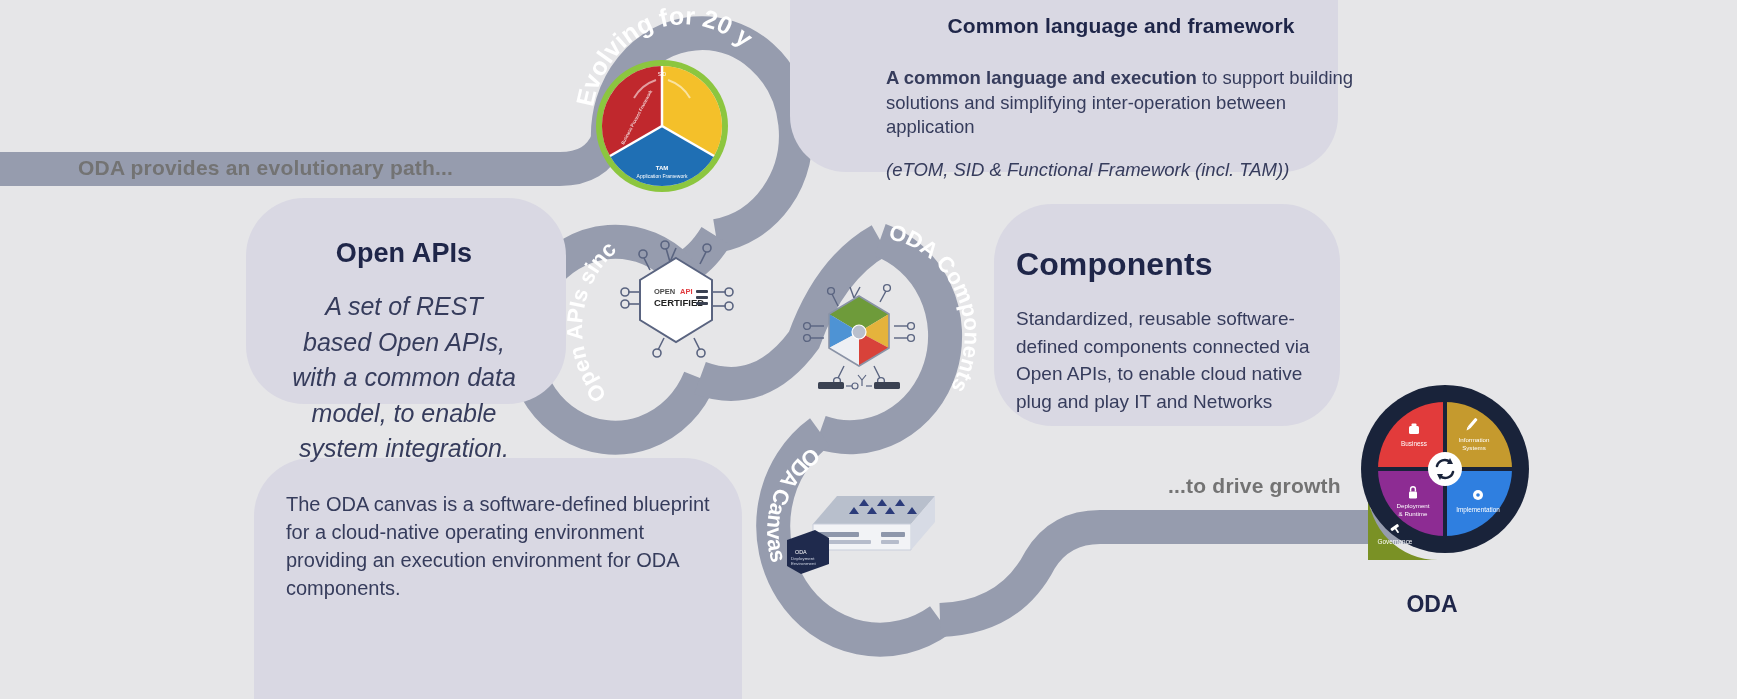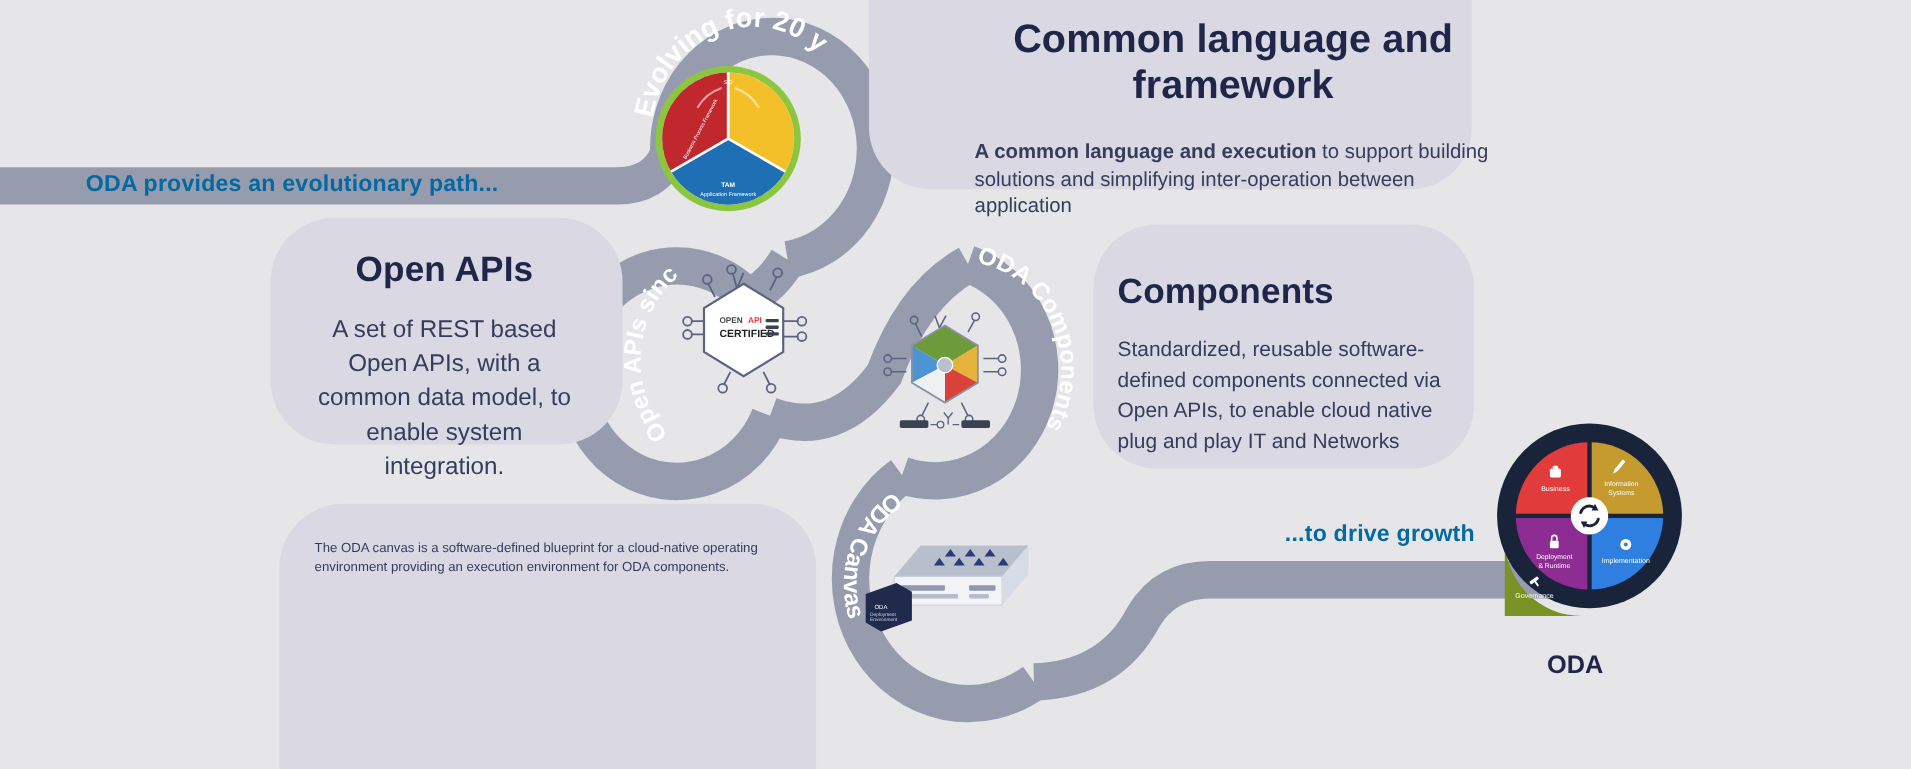--- a/index.html
+++ b/index.html
@@ -19,38 +19,38 @@
   .panel h3{
     margin:0 0 14px 0;
     font-size:25px;font-weight:bold;letter-spacing:.1px;color:#1f2649;
   }
   .panel p{margin:0;font-size:19px;line-height:1.38;color:#363c5c;}
   .panel p+p{margin-top:18px;}
   .panel .ital{font-style:italic;}
   .panel .bold{font-weight:bold;}
 
   #panel-common{left:886px;top:14px;width:470px;}
-  #panel-common h3{text-align:center;font-size:36px;margin-bottom:28px;}
+  #panel-common h3{text-align:center;font-size:21px;margin-bottom:28px;}
   #panel-common p{font-size:18.5px;line-height:1.33;}
 
   #panel-openapis{left:288px;top:226px;width:232px;text-align:center;}
-  #panel-openapis h3{font-size:32px;margin-bottom:20px;}
-  #panel-openapis p{font-size:22px;line-height:1.42;}
+  #panel-openapis h3{font-size:27px;margin-bottom:20px;margin-top:12px;}
+  #panel-openapis p{font-size:25px;line-height:1.42;font-style:italic;}
 
   #panel-components{left:1016px;top:246px;width:320px;}
   #panel-components h3{font-size:32px;margin-bottom:22px;}
   #panel-components p{font-size:19px;line-height:1.45;margin-top:16px;}
 
   #panel-canvas{left:286px;top:490px;width:440px;}
   #panel-canvas h3{font-size:24px;margin-bottom:18px;}
-  #panel-canvas p{font-size:12px;line-height:1.4;}
+  #panel-canvas p{font-size:20px;line-height:1.4;}
 
   
   .banner-label{
-    position:absolute;color:#0369a1;font-size:21px;font-weight:bold;
+    position:absolute;color:#737373;font-size:21px;font-weight:bold;
     letter-spacing:.2px;white-space:nowrap;
   }
   #label-evolutionary{left:78px;top:156px;}
   #label-growth{left:1168px;top:474px;}
 
   
   .road-text{font-family:"Liberation Sans",sans-serif;font-weight:bold;fill:#ffffff;}
 
   
   #oda-caption{
@@ -123,20 +123,21 @@
       <rect x="994" y="204" width="346" height="222" rx="58"></rect>
       <rect x="254" y="458" width="488" height="300" rx="58"></rect>
     </g>
   </svg>
 
   <div class="panel" id="panel-common">
     <h3>Common language and framework</h3>
     <p>
       <span class="bold">A common language and execution</span><span> to support building solutions and simplifying inter-operation between application</span>
     </p>
+    <p class="ital">(eTOM, SID &amp; Functional Framework (incl. TAM))</p>
   </div>
 
   <div class="panel" id="panel-openapis">
     <h3>Open APIs</h3>
     <p>A set of REST based Open APIs, with a common data model, to enable system integration.</p>
   </div>
 
   <div class="panel" id="panel-components">
     <h3>Components</h3>
     <p>Standardized, reusable software-defined components connected via Open APIs, to enable cloud native plug and play IT and Networks</p>

